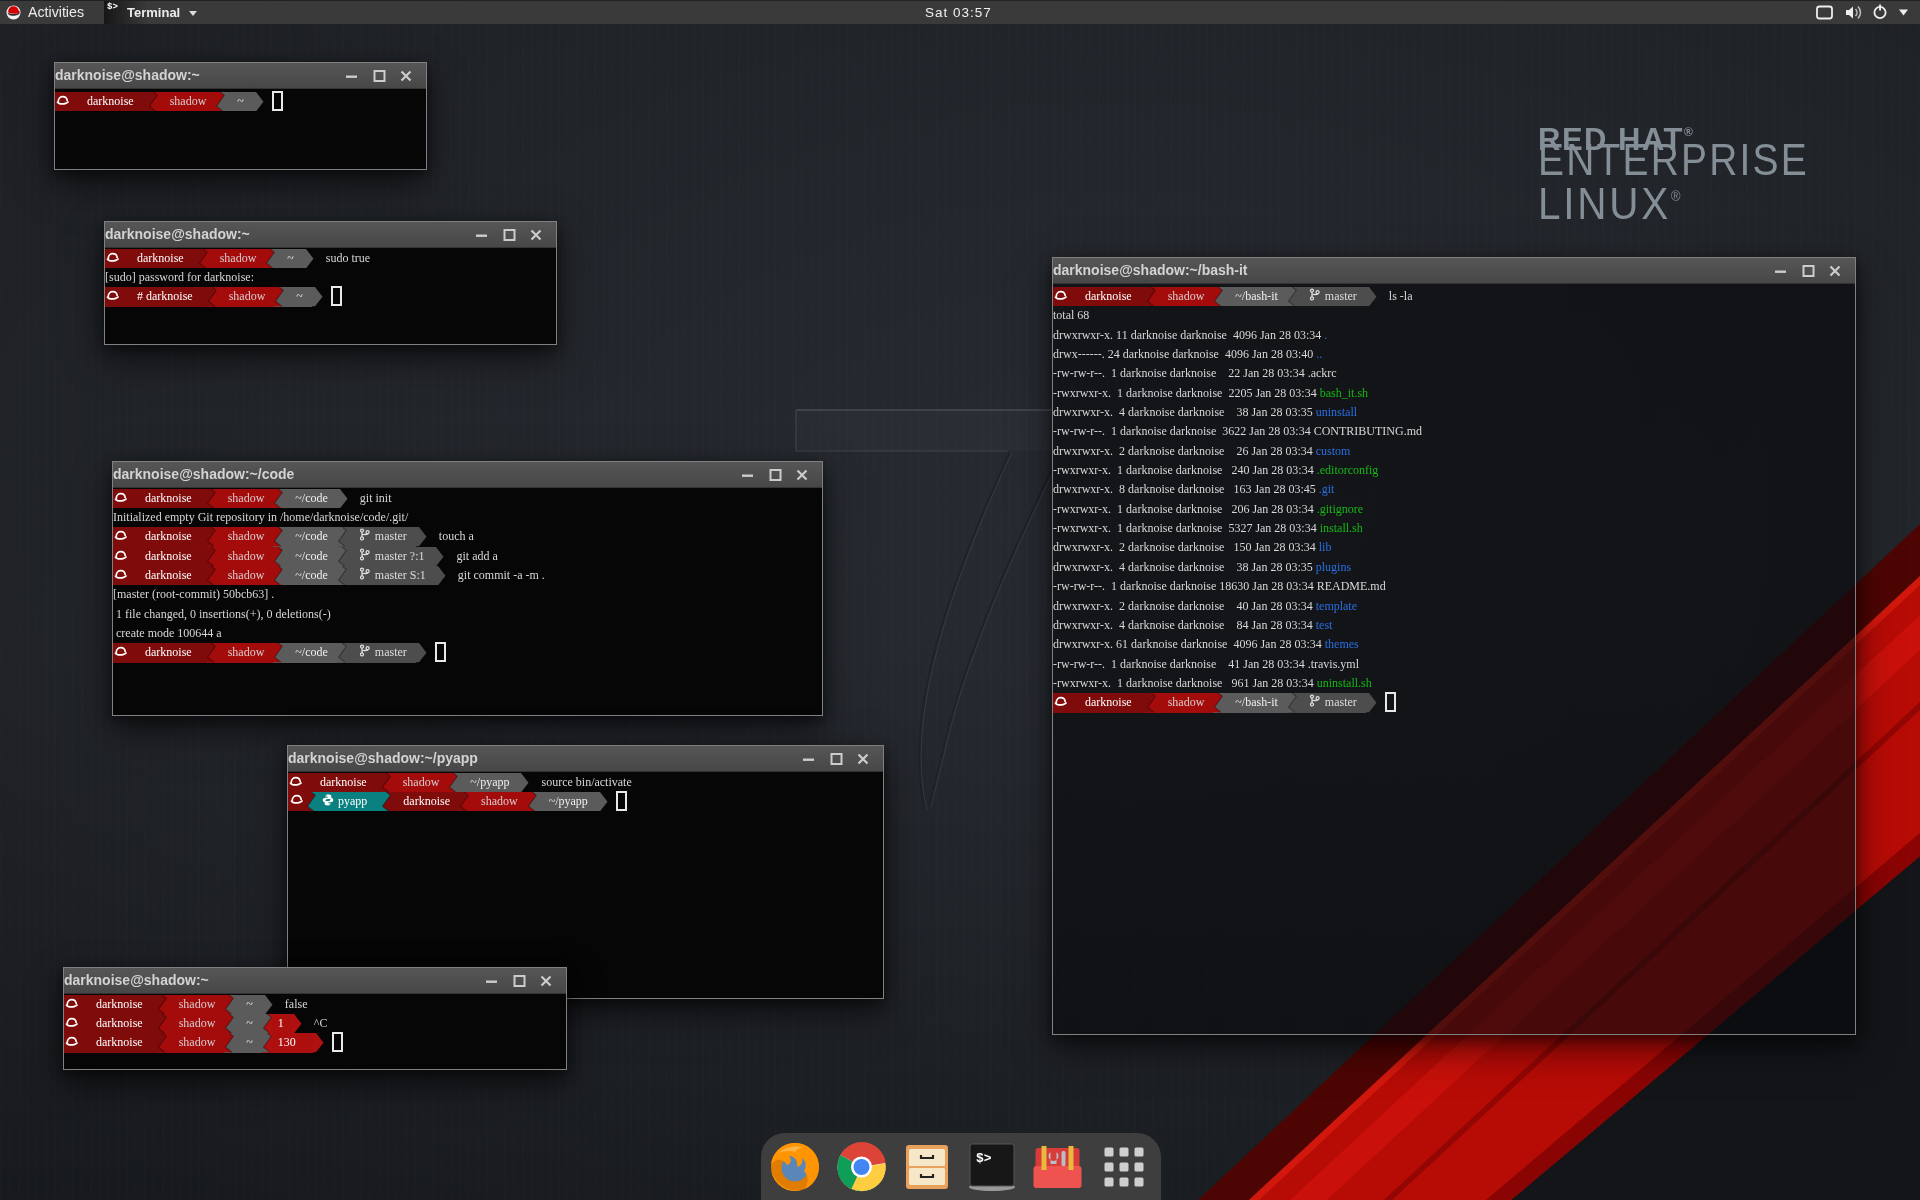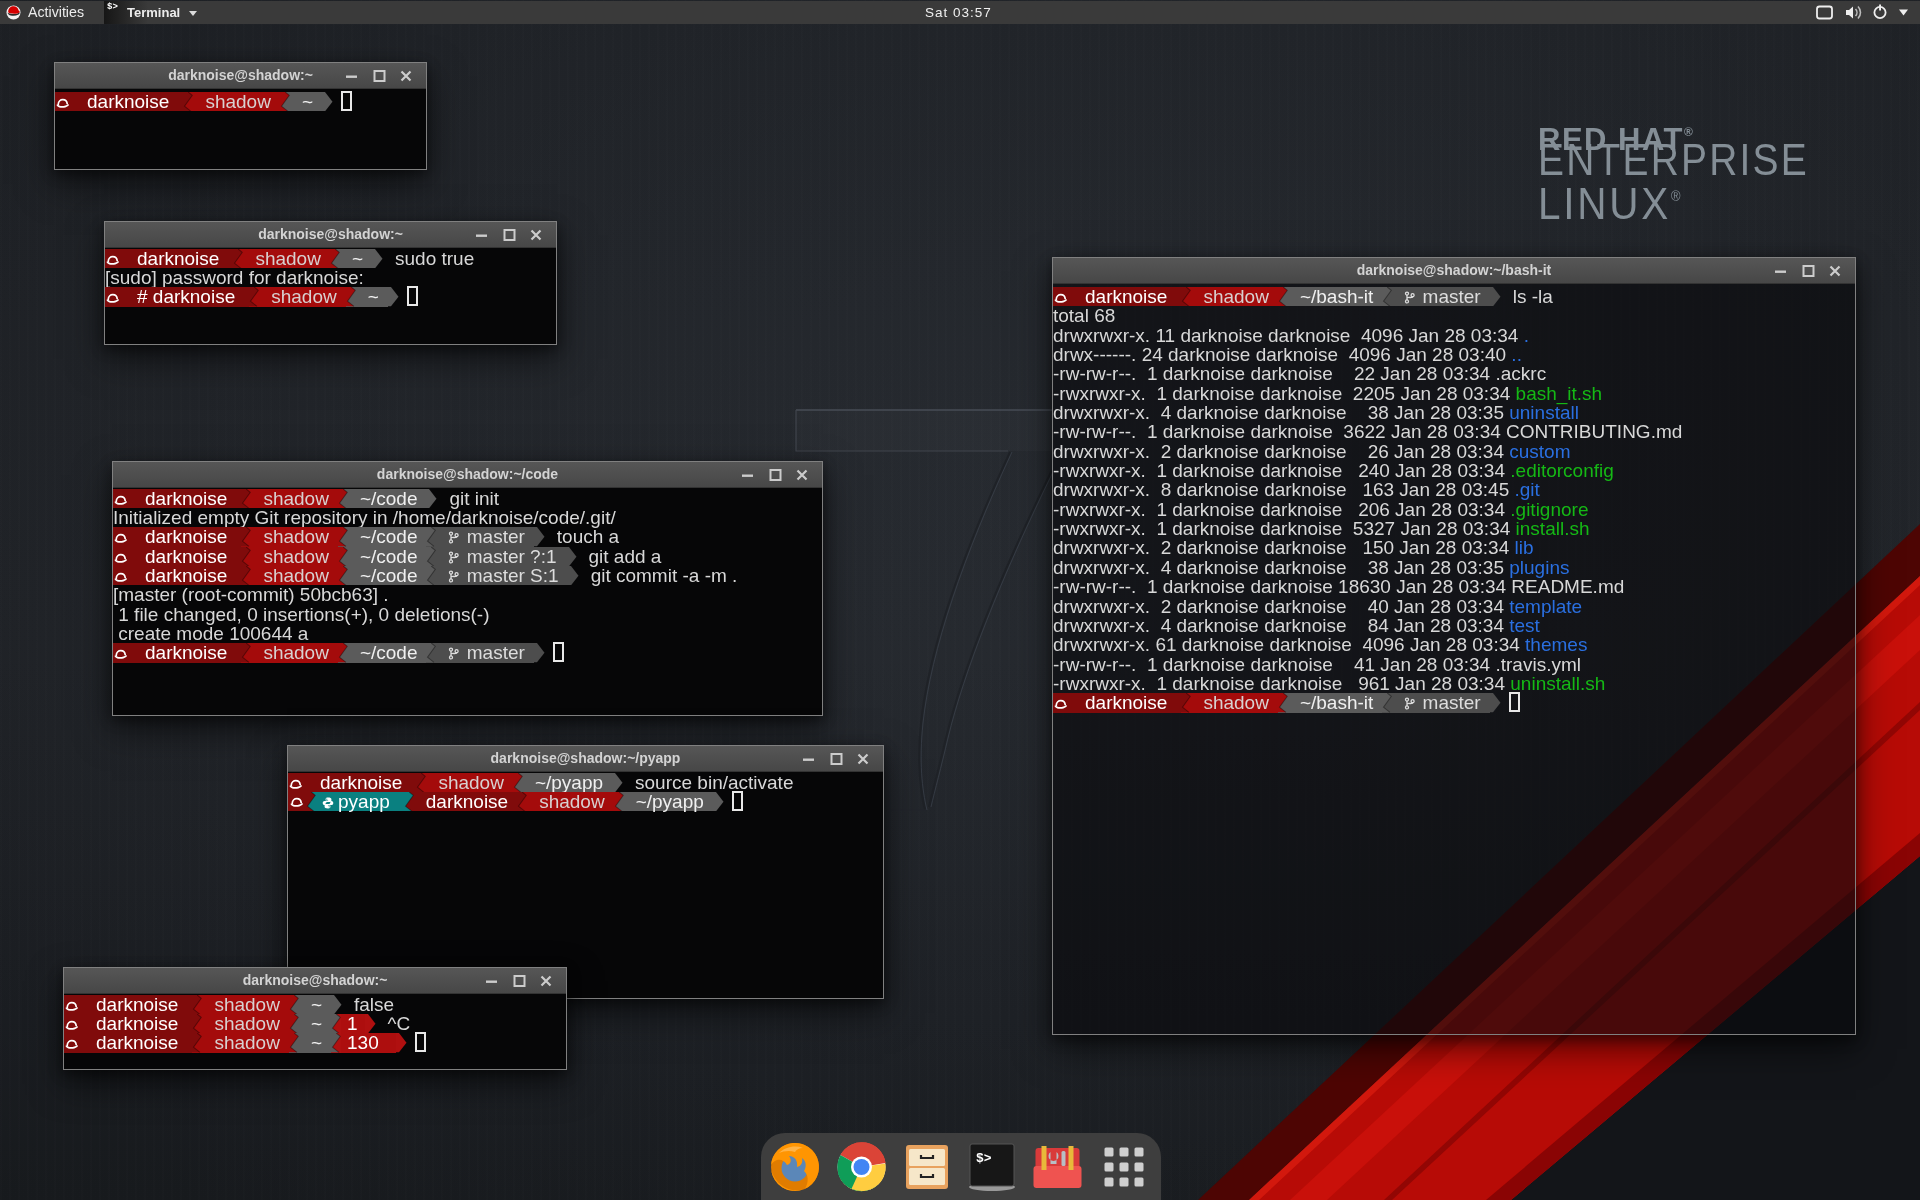--- a/index.html
+++ b/index.html
@@ -30,24 +30,24 @@
 #termlaunch{position:absolute;left:104px;top:0;width:44px;height:23px;
  background:linear-gradient(90deg,#161616,#16161600)}
 .caret{position:absolute;top:10px;width:0;height:0;border-left:4.5px solid transparent;
  border-right:4.5px solid transparent;border-top:5.5px solid #dcdcdc}
 #dock{position:absolute;left:761px;top:1133px;width:400px;height:67px;background:#3e3e3e;
  border-radius:24px 24px 0 0}
 .win{position:absolute;border:1px solid #808080;background:#060607;
  box-shadow:0 14px 34px rgba(0,0,0,.55),0 4px 12px rgba(0,0,0,.45);z-index:10}
 .tb{height:26px;background:linear-gradient(180deg,#565656,#474747);position:relative;
  border-bottom:1px solid #333}
-.tt{display:block;text-align:center;line-height:25px;font-size:14px;font-weight:bold;color:#d3d3d3}
+.tt{display:block;line-height:25px;font-size:14px;font-weight:bold;color:#d3d3d3}
 .wb{position:absolute;right:12px;top:0}
 .term{position:absolute;left:0;right:0;top:26px;bottom:0;background:#060607;overflow:hidden;
- font-family:Liberation Sans, sans-serif;font-size:19px;color:#d8d8d8;
+ font-family:Liberation Serif, serif;font-size:12px;color:#d8d8d8;
  padding:18px 0 0 0px}
 .term.trans{background:rgba(10,10,13,0.64)}
 .win:has(.trans){background:transparent}
 .row{height:19.35px;line-height:19.35px;white-space:pre;overflow:visible}
 .seg{display:inline-block;height:19.35px;vertical-align:top;padding:0 9px 0 12px}
 .segf{padding-left:1px;padding-right:14px}
 .seg b{font-weight:normal;color:#fff}
 .s1{background:#800b0b;color:#fff}
 .s2{background:#a40b0b;color:#d8d0d0}
 .s3{background:#5b5b5b;color:#f0f0f0}

